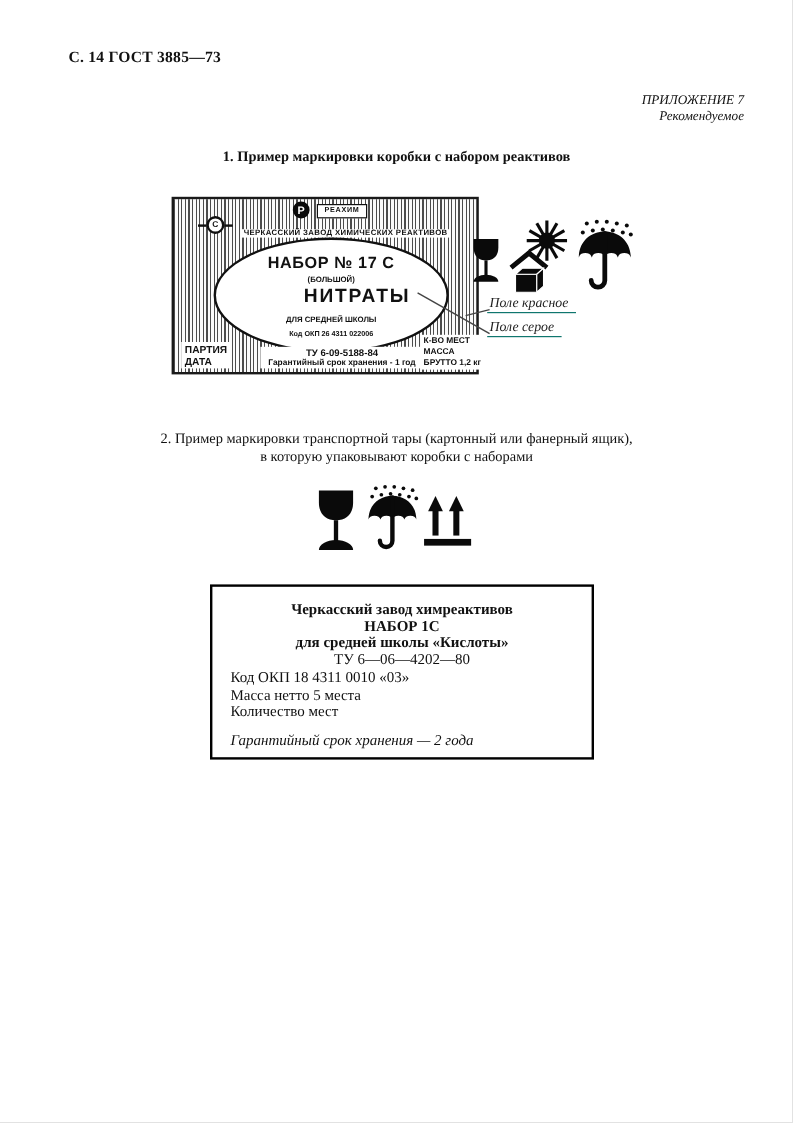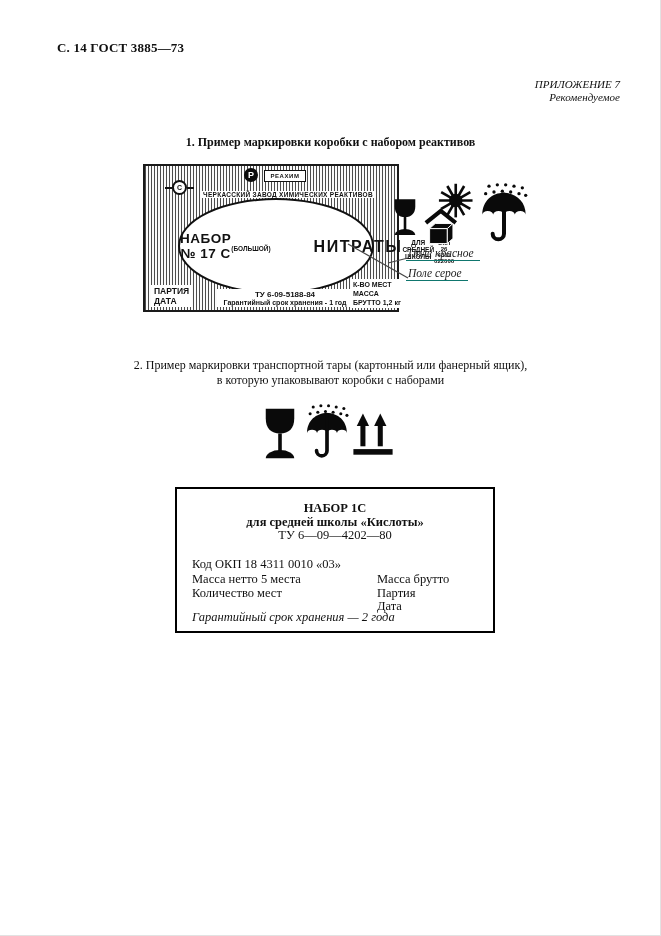--- a/index.html
+++ b/index.html
@@ -5,42 +5,42 @@
   html,body{margin:0;padding:0;}
   body{
     width:661px;height:936px;position:relative;background:#fff;
     font-family:"Liberation Serif", serif;color:#111;overflow:hidden;
     border-right:1px solid #e2e2e2;border-bottom:1px solid #e2e2e2;box-sizing:border-box;
   }
   .abs{position:absolute;}
   
   .doc-header{left:57px;top:40px;font-weight:bold;font-size:13px;letter-spacing:.2px;}
   .appendix{right:40px;top:78px;text-align:right;font-style:italic;font-size:11px;line-height:13px;margin-left:48px;}
-  .h1{left:0;top:135px;width:661px;text-align:center;font-weight:bold;font-size:12px;}
+  .h1{left:0;top:123px;width:661px;text-align:center;font-weight:bold;font-size:12px;}
   .h2{left:0;top:358px;width:661px;text-align:center;font-weight:normal;font-size:12px;line-height:15px;}
   
   .chem-label{
     left:143px;top:164px;width:256px;height:148px;box-sizing:border-box;
     border:2px solid #1a1a1a;
     background:repeating-linear-gradient(90deg,#4c4c4c 0 1px,#fbfbfb 1px 3px);
     font-family:"Liberation Sans", sans-serif;
   }
   .emblem{left:20px;top:14px;display:flex;align-items:center;}
   .emblem .dash{width:7px;height:2px;background:#111;}
   .emblem .ring{width:11px;height:11px;border:2px solid #111;border-radius:50%;background:#fff;
     display:flex;align-items:center;justify-content:center;font-size:7px;font-weight:bold;}
   .logo-circle{left:99px;top:2px;width:14px;height:14px;border-radius:50%;background:#0a0a0a;color:#fff;
     display:flex;align-items:center;justify-content:center;font-size:9px;font-weight:bold;}
   .brand-box{left:119px;top:4px;width:40px;height:10px;border:1px solid #111;background:#fff;
     display:flex;align-items:center;justify-content:center;font-size:6px;font-weight:bold;letter-spacing:.6px;}
   .factory-line{left:40px;top:17px;width:206px;text-align:center;}
   .factory-line span{background:#fff;padding:0 2px;font-size:6.5px;font-weight:bold;letter-spacing:.3px;white-space:nowrap;}
   .ellipse{
     left:33px;top:32px;width:192px;height:92px;background:#fff;border:2px solid #111;border-radius:50%;
-    display:flex;flex-direction:row;align-items:center;text-align:center;
+    display:flex;flex-direction:column;align-items:center;justify-content:center;text-align:center;
   }
   .set-name{font-size:13.5px;font-weight:bold;letter-spacing:.5px;}
   .size-note{font-size:6.5px;font-weight:bold;margin-top:4px;}
   .product{font-size:16px;font-weight:bold;letter-spacing:1.5px;margin-top:2px;margin-left:43px;}
   .for-school{font-size:6.5px;font-weight:bold;margin-top:6px;}
   .okp-small{font-size:6px;font-weight:bold;margin-top:6px;}
   .party-box{left:6px;top:119px;background:#fff;padding:1px 3px;font-size:8.5px;font-weight:bold;line-height:10px;}
   .tu-box{left:72px;top:123px;width:136px;background:#fff;text-align:center;padding:1px 0;}
   .tu-box .l1{font-size:8px;font-weight:bold;}
   .tu-box .l2{font-size:7px;font-weight:bold;white-space:nowrap;}
@@ -203,28 +203,24 @@
     <rect x="1" y="27.5" width="28" height="4" fill="#0a0a0a"></rect>
     <rect x="6" y="10" width="3.6" height="15.5" fill="#0a0a0a"></rect>
     <polygon points="3.4,11 7.8,2 12.2,11" fill="#0a0a0a"></polygon>
     <rect x="18.4" y="10" width="3.6" height="15.5" fill="#0a0a0a"></rect>
     <polygon points="15.8,11 20.2,2 24.6,11" fill="#0a0a0a"></polygon>
   </svg>
 </div>
 
 <div class="abs transport-box">
   <div class="tb-center">
+    <div class="b">Черкасский завод химреактивов</div>
     <div class="b">НАБОР 1С</div>
     <div class="b">для средней школы «Кислоты»</div>
-    <div>ТУ 6—09—4202—80</div>
+    <div>ТУ 6—06—4202—80</div>
   </div>
   <div class="tb-okp">Код ОКП 18 4311 0010 «03»</div>
   <div class="tb-col-left">
     <div>Масса нетто 5 места</div>
     <div>Количество мест</div>
   </div>
-  <div class="tb-col-right">
-    <div>Масса брутто</div>
-    <div>Партия</div>
-    <div>Дата</div>
-  </div>
   <div class="tb-warranty">Гарантийный срок хранения — 2 года</div>
 </div>
 
 </body></html>

